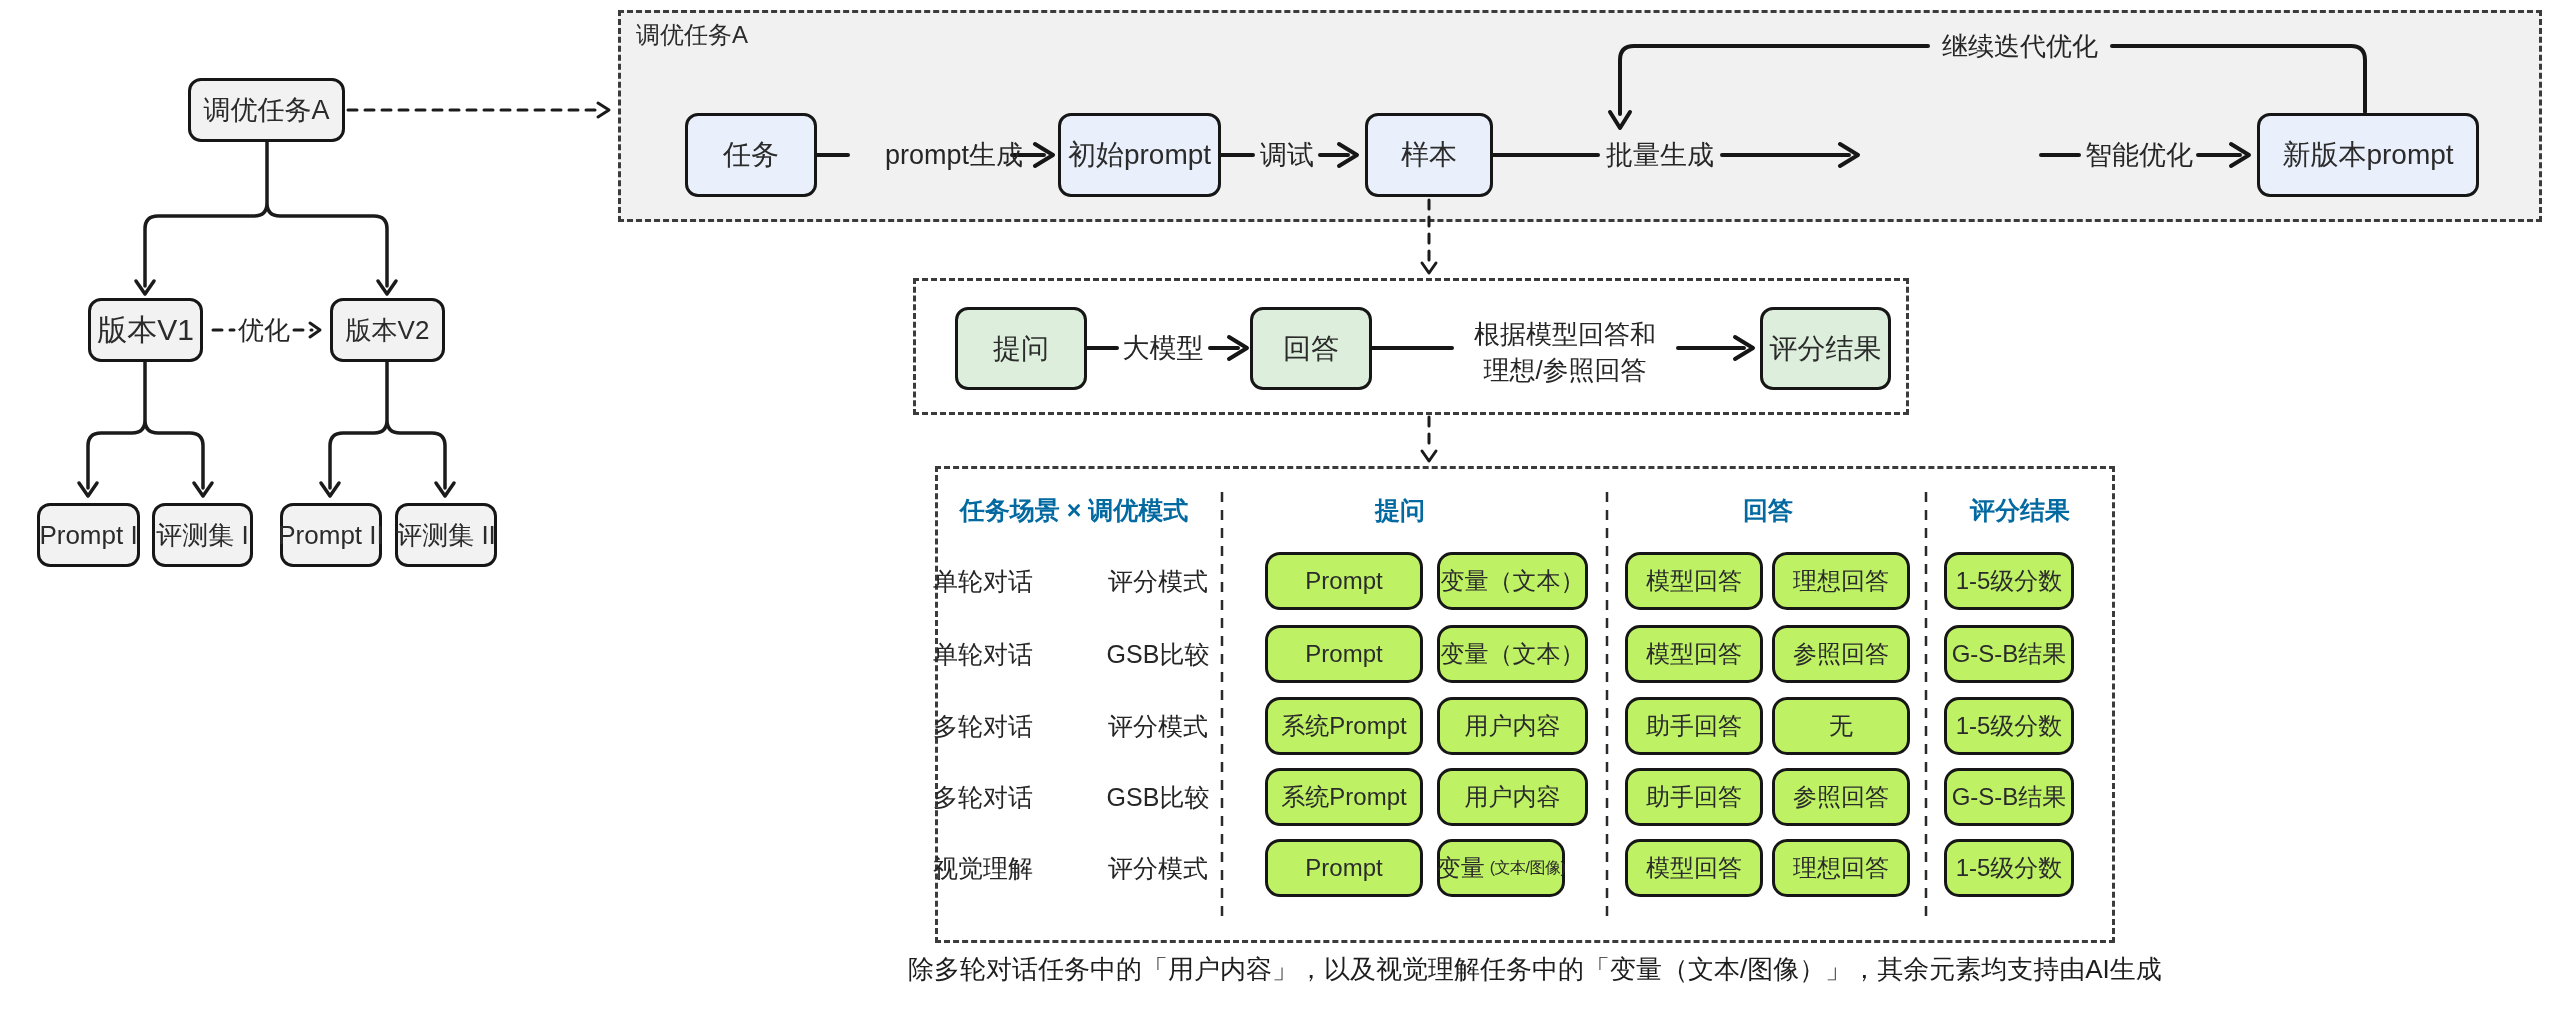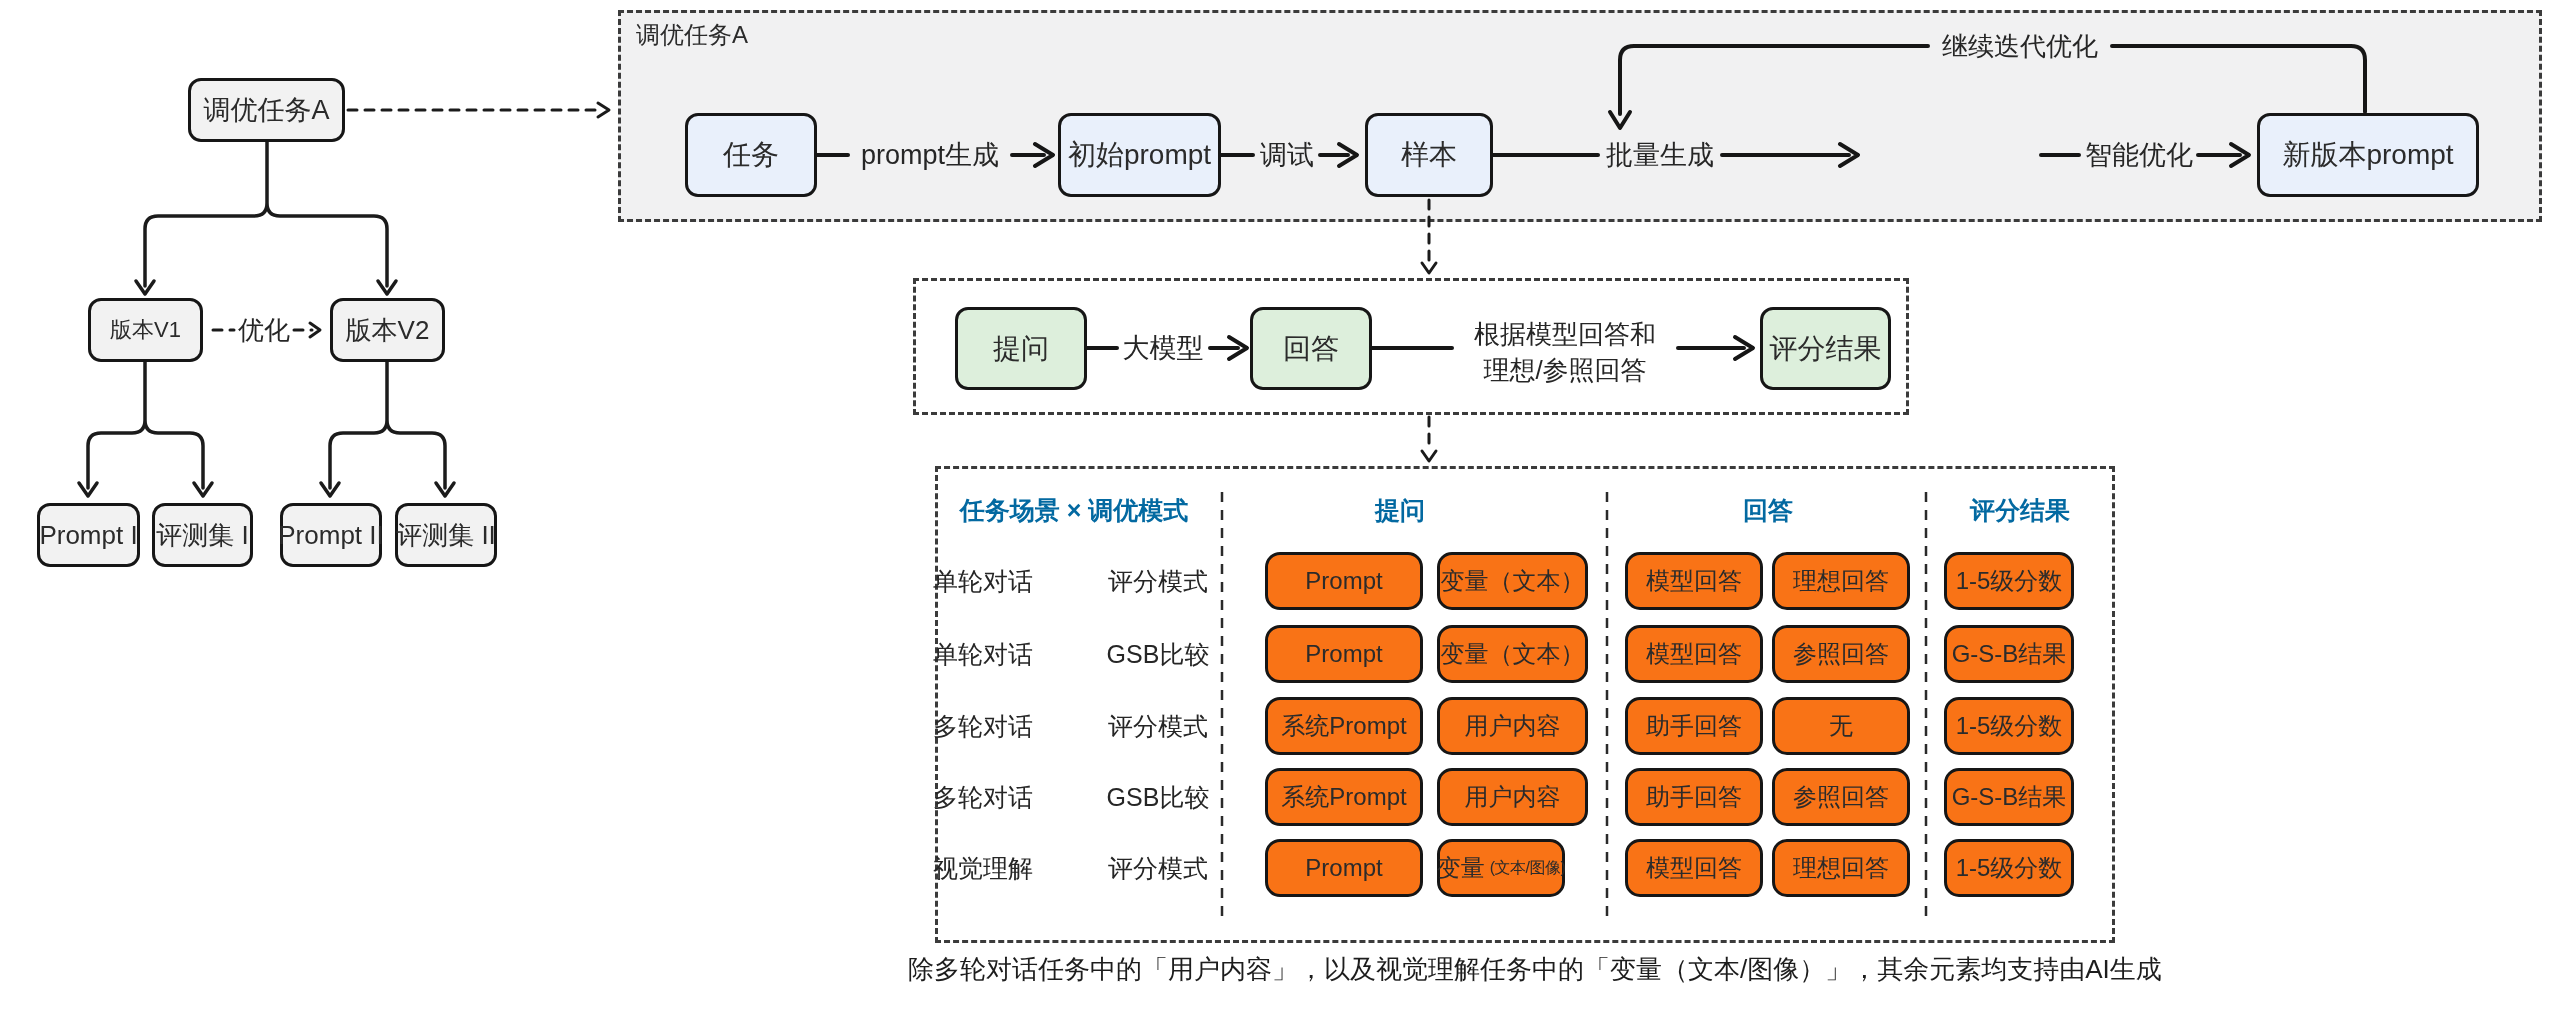--- a/index.html
+++ b/index.html
@@ -2,21 +2,21 @@
 <html><head>
 <meta charset="utf-8">
 <style>
   html,body{margin:0;padding:0;background:#ffffff;}
   .stage{position:relative;width:2560px;height:1016px;overflow:hidden;
          font-family:"Liberation Sans","DejaVu Sans",sans-serif;color:#2b2b2b;}
   .wires{position:absolute;left:0;top:0;width:2560px;height:1016px;}
   .container{position:absolute;border:3px dashed #3b3b3b;box-sizing:border-box;}
   .box{position:absolute;border:3.5px solid #161616;border-radius:13px;
        display:flex;align-items:center;justify-content:center;
-       background:#f97316;box-sizing:border-box;font-size:27px;white-space:nowrap;}
+       background:#bef264;box-sizing:border-box;font-size:27px;white-space:nowrap;}
   .gray{background:#f2f2f2;}
   .blue{background:#e9f0fb;font-size:28px;}
   .green{background:#ddefdc;font-size:28px;}
   .cell{border-radius:15px;font-size:24px;}
   .lbl{position:absolute;transform:translate(-50%,-50%);font-size:27px;
        white-space:nowrap;color:#262626;}
   .lbl.sm{font-size:26px;}
   .hdr{font-weight:bold;font-size:25px;color:#0369a1;}
   .rowlbl{font-size:25px;}
   .two-line{text-align:center;line-height:36px;}
@@ -83,21 +83,21 @@
     <g stroke="#2a2a2a" stroke-width="2.5" fill="none" stroke-dasharray="10 8">
       <path d="M1222,492 V922"></path>
       <path d="M1607,492 V922"></path>
       <path d="M1926,492 V922"></path>
     </g>
   </svg>
 
   <div class="box gray" style="left:188px;top:78px;width:157px;height:64px;">
     <span>调优任务A</span>
   </div>
-  <div class="box gray" style="left:88px;top:298px;width:115px;height:64px;font-size:22px;">
+  <div class="box gray" style="left:88px;top:298px;width:115px;height:64px;font-size:30px;">
     <span>版本V1</span>
   </div>
   <div class="box gray" style="left:330px;top:298px;width:115px;height:64px;font-size:26px;">
     <span>版本V2</span>
   </div>
   <span class="lbl sm" style="left:264px;top:330px;">优化</span>
   <div class="box gray" style="left:37px;top:503px;width:103px;height:64px;font-size:26px;text-align:right;">
     <span>Prompt I</span>
   </div>
   <div class="box gray" style="left:152px;top:503px;width:101px;height:64px;font-size:26px;">
@@ -106,21 +106,21 @@
   <div class="box gray" style="left:280px;top:503px;width:102px;height:64px;font-size:26px;">
     <span>Prompt II</span>
   </div>
   <div class="box gray" style="left:395px;top:503px;width:102px;height:64px;font-size:26px;">
     <span>评测集 II</span>
   </div>
 
   <div class="box blue" style="left:685px;top:113px;width:132px;height:84px;">
     <span>任务</span>
   </div>
-  <span class="lbl" style="left:930px;top:155px;">prompt生成</span>
+  <span class="lbl" style="left:954px;top:155px;">prompt生成</span>
   <div class="box blue" style="left:1058px;top:113px;width:163px;height:84px;">
     <span>初始prompt</span>
   </div>
   <span class="lbl" style="left:1287px;top:155px;">调试</span>
   <div class="box blue" style="left:1365px;top:113px;width:128px;height:84px;">
     <span>样本</span>
   </div>
   <span class="lbl" style="left:1660px;top:155px;">批量生成</span>
   <span class="lbl" style="left:2139px;top:155px;">智能优化</span>
   <div class="box blue" style="left:2257px;top:113px;width:222px;height:84px;">

